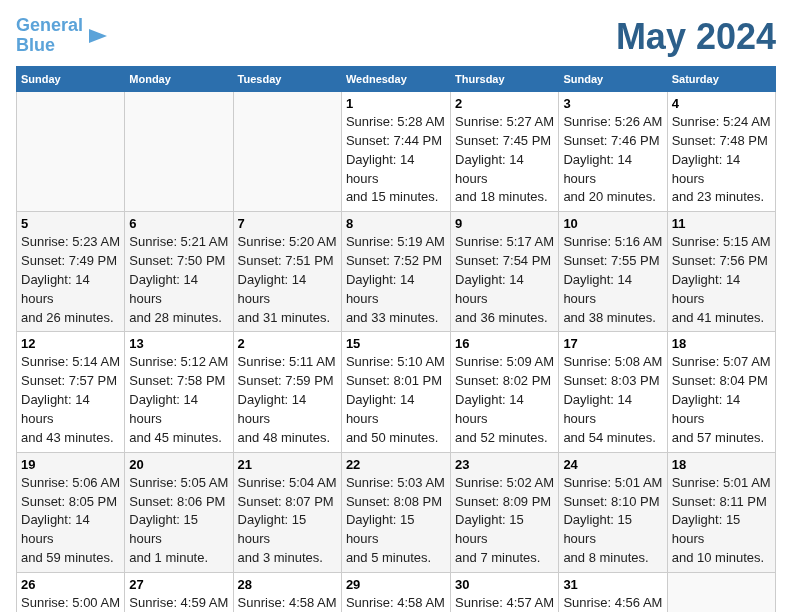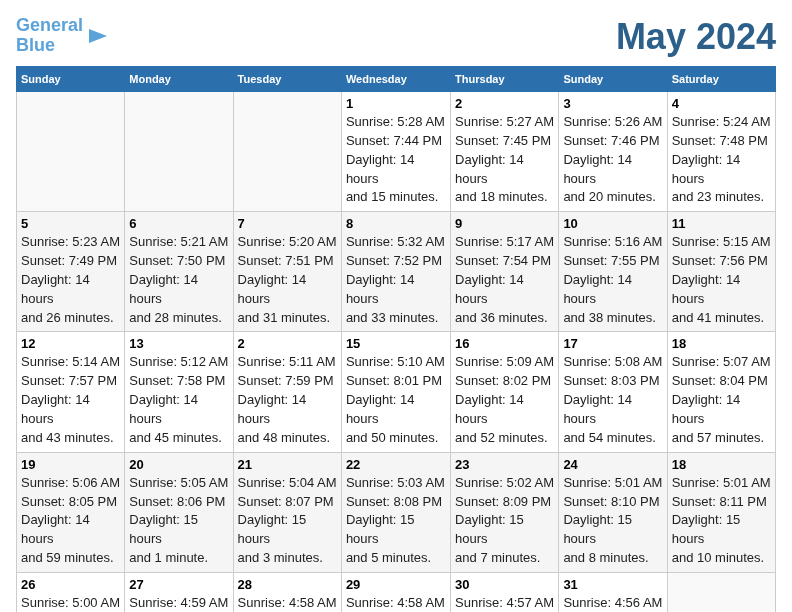--- a/index.html
+++ b/index.html
@@ -168,21 +168,21 @@
         </td>
         <td>
           <span class="day-num">7</span>
           <div class="day-info" style="white-space: pre-line;">Sunrise: 5:20 AM
 Sunset: 7:51 PM
 Daylight: 14 hours
 and 31 minutes.</div>
         </td>
         <td>
           <span class="day-num">8</span>
-          <div class="day-info" style="white-space: pre-line;">Sunrise: 5:32 AM
+          <div class="day-info" style="white-space: pre-line;">Sunrise: 5:19 AM
 Sunset: 7:52 PM
 Daylight: 14 hours
 and 33 minutes.</div>
         </td>
         <td>
           <span class="day-num">9</span>
           <div class="day-info" style="white-space: pre-line;">Sunrise: 5:17 AM
 Sunset: 7:54 PM
 Daylight: 14 hours
 and 36 minutes.</div>

